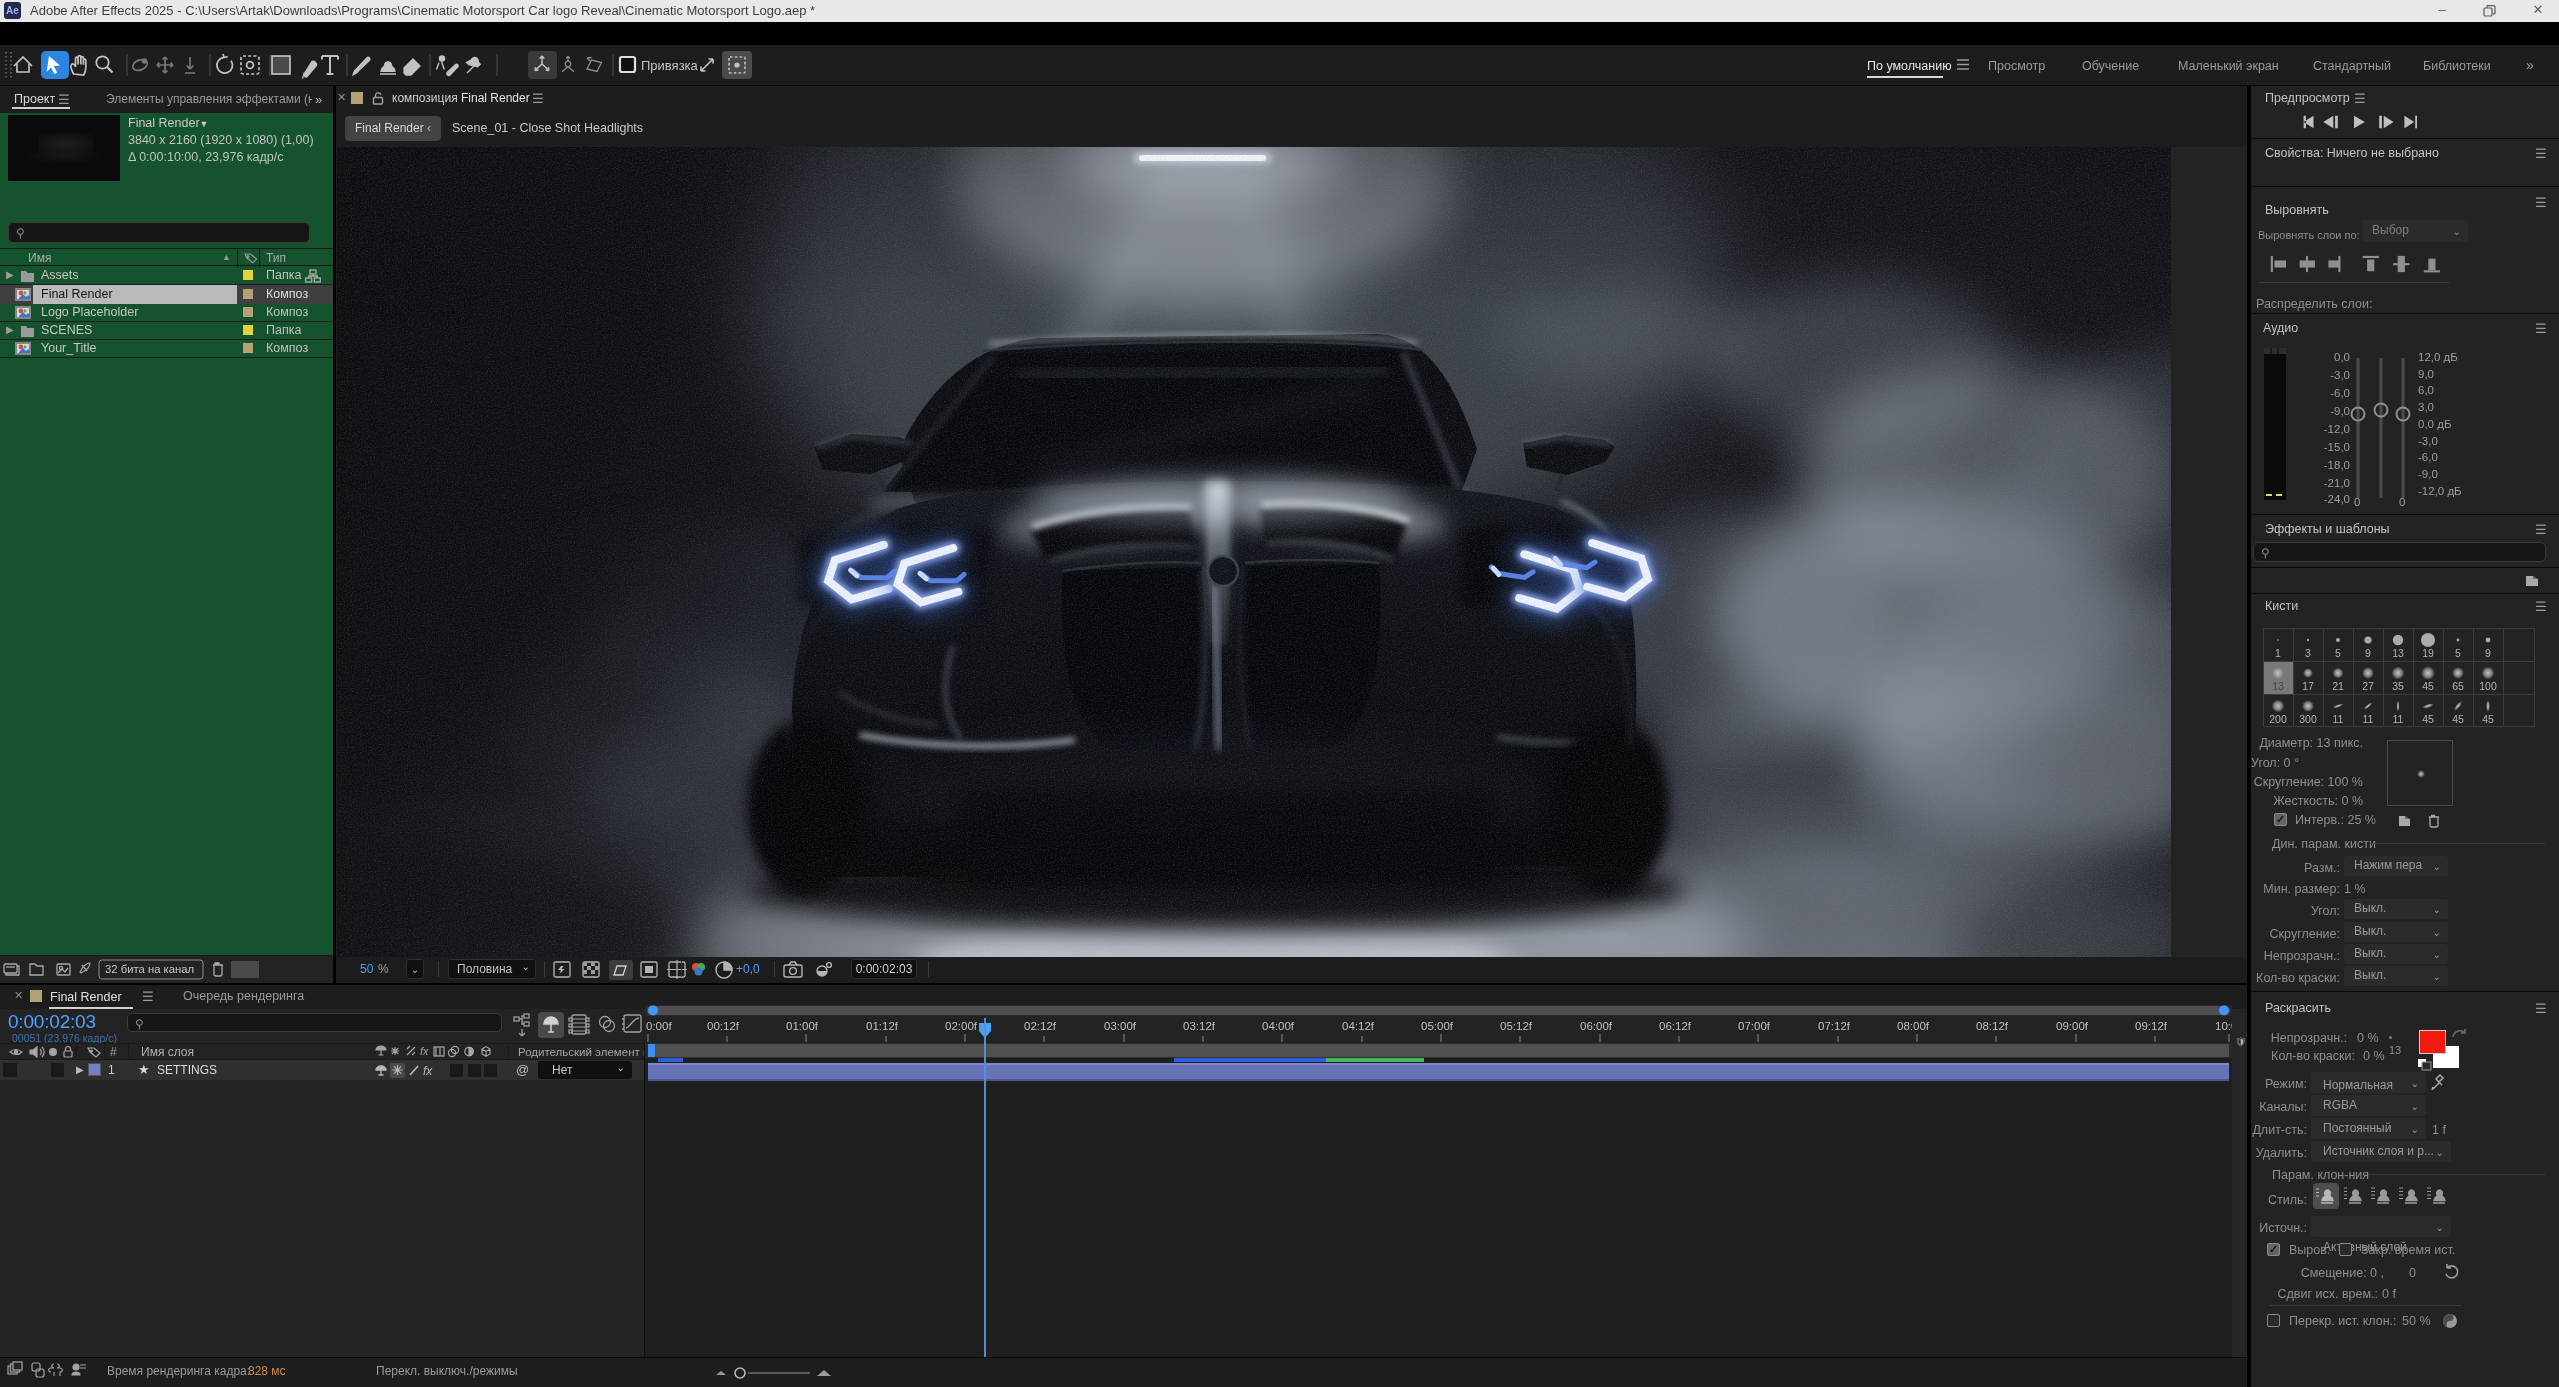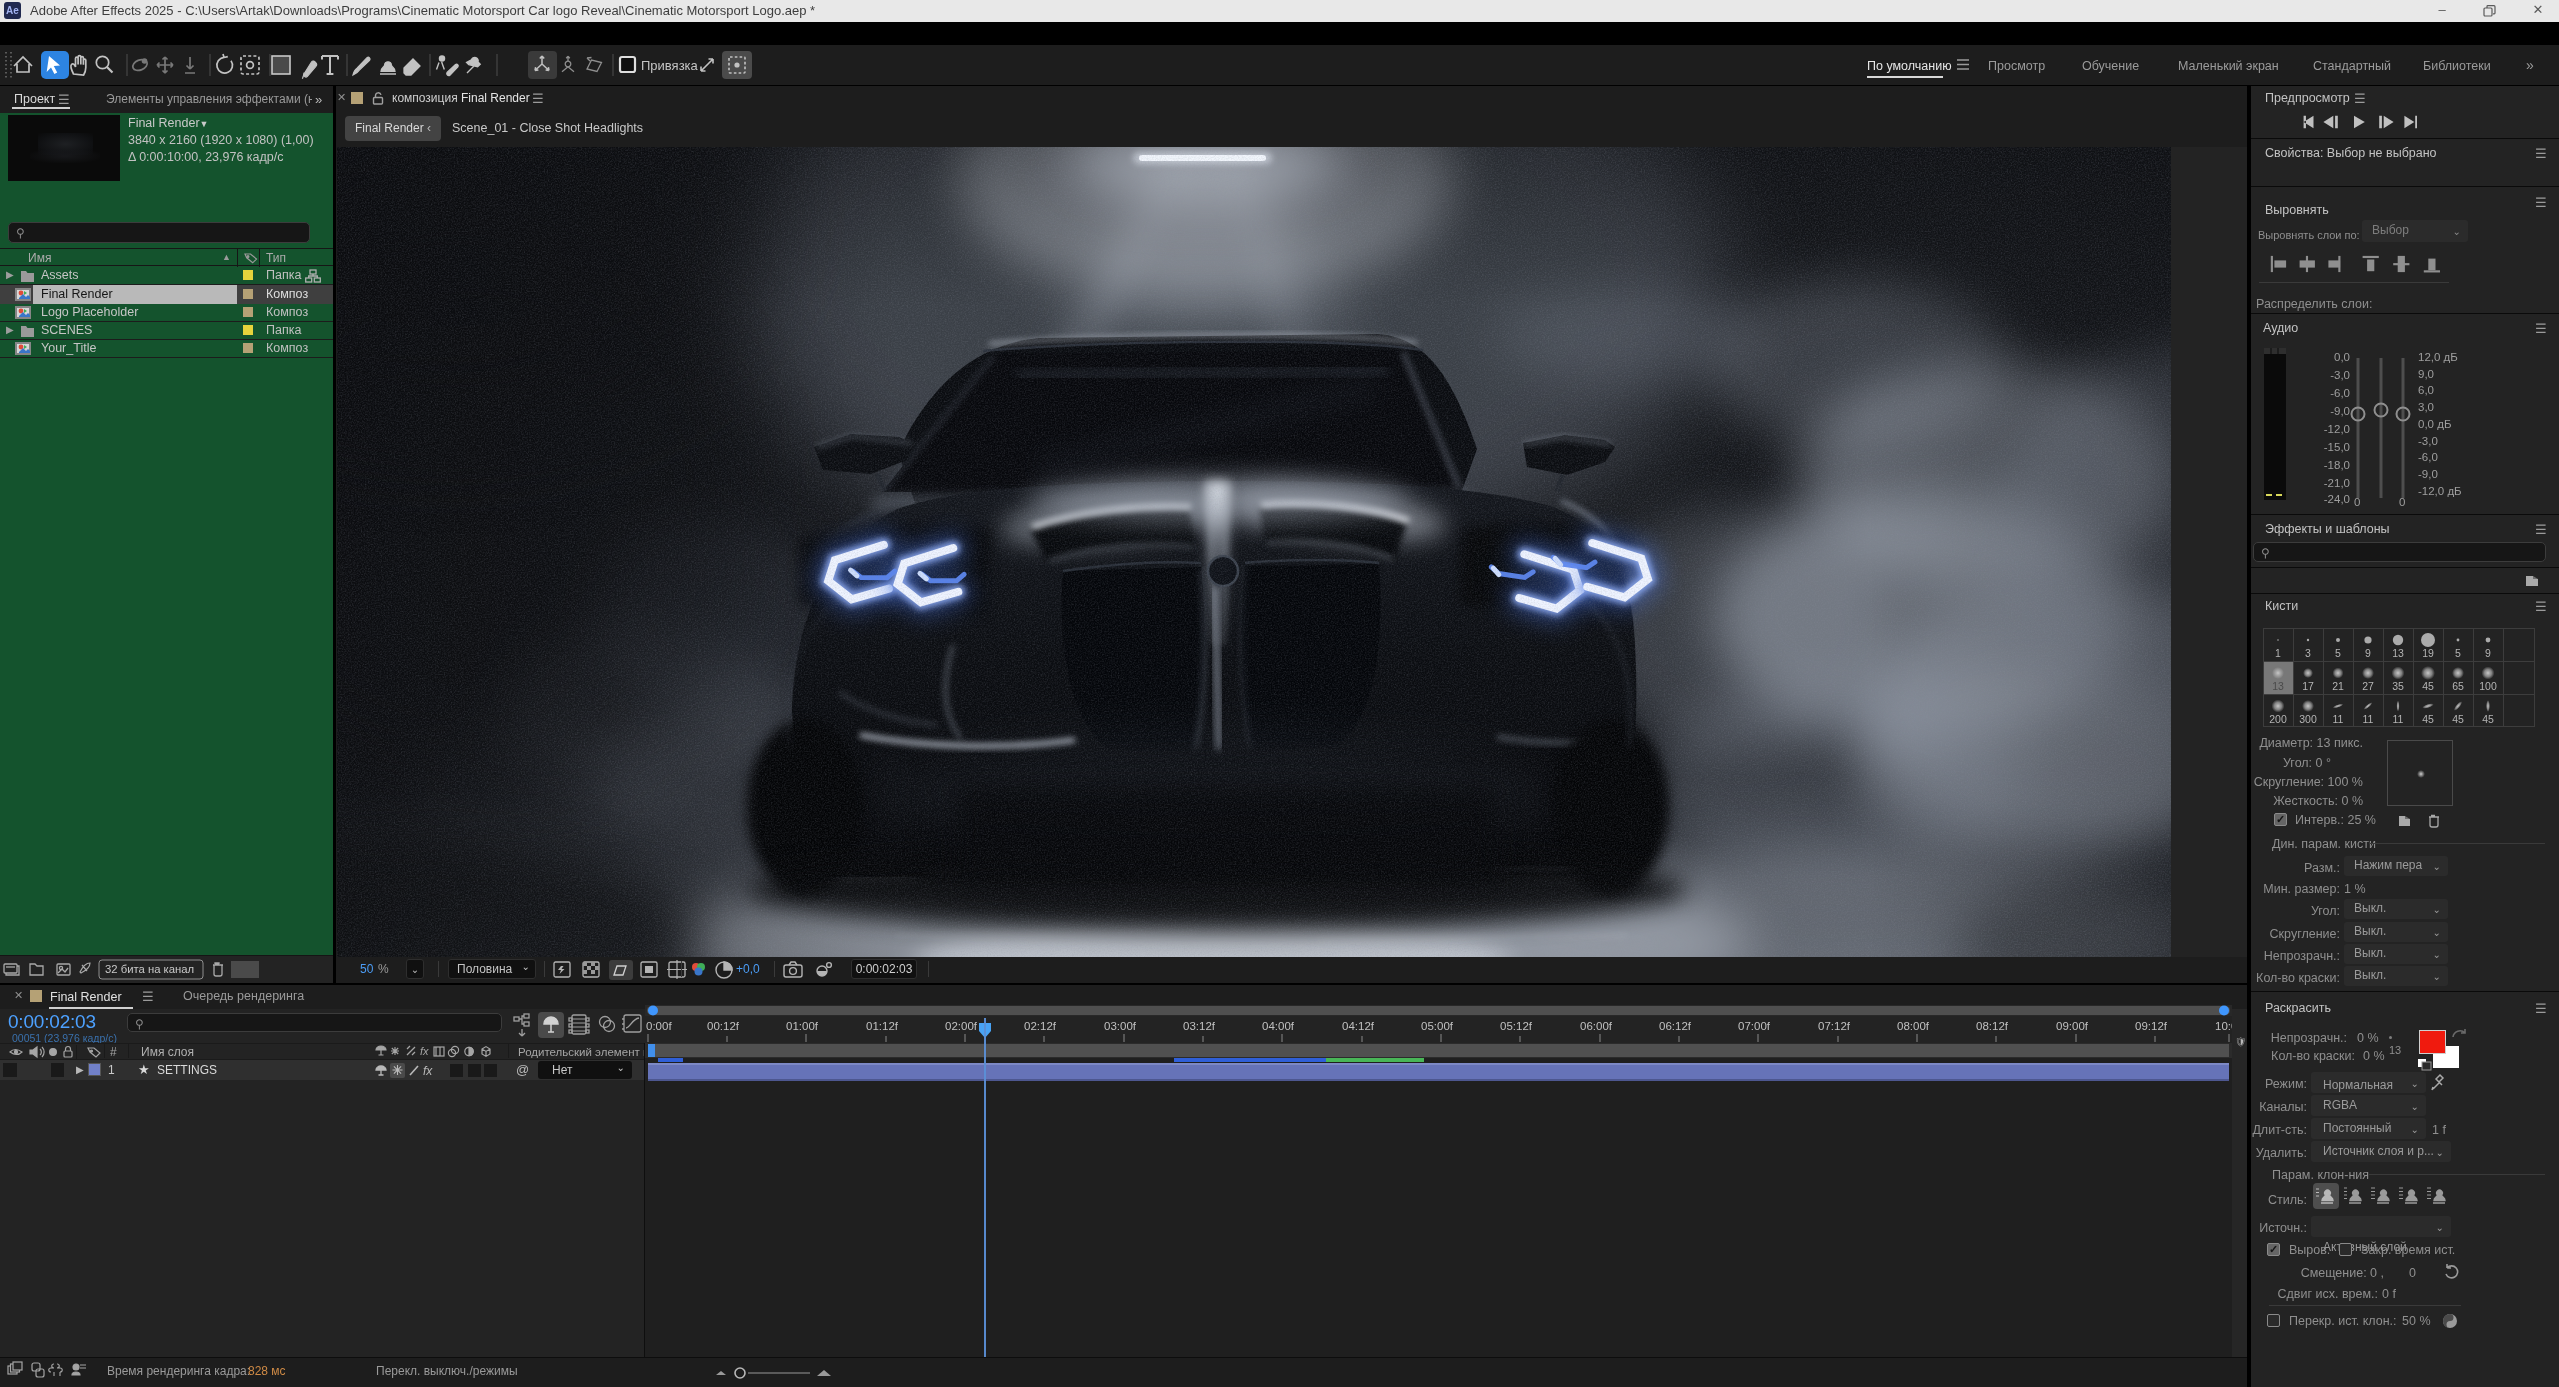--- a/index.html
+++ b/index.html
@@ -771,21 +771,21 @@
     <div class="abs hamb" style="left:103px;top:5px;">☰</div>
     <svg class="abs" style="left:49px;top:27px;" width="117" height="18" viewBox="0 0 130 20" fill="#c0c0c0">
       <path d="M2 3 v14 M15 3 l-11 7 11 7 z M4 3 h2.6 v14 H4 z"></path>
       <path d="M37 3 l-11 7 11 7 z M39 3 h3 v14 h-3 z"></path>
       <path d="M60 3 l12 7 -12 7 z"></path>
       <path d="M88 3 h3 v14 h-3 z M93 3 l11 7 -11 7 z"></path>
       <path d="M116 3 l11 7 -11 7 z M128 3 h2.6 v14 h-2.6 z"></path>
     </svg>
     <div class="seph" style="left:0;top:52px;width:308px;"></div>
 
-    <div class="abs phead" style="left:14px;top:60px;">Свойства: Выбор не выбрано</div>
+    <div class="abs phead" style="left:14px;top:60px;">Свойства: Ничего не выбрано</div>
     <div class="abs hamb" style="left:284px;top:60px;">☰</div>
     <div class="seph" style="left:0;top:100px;width:308px;"></div>
 
     <div class="abs phead" style="left:14px;top:109px;margin-top:8px;">Выровнять</div>
     <div class="abs hamb" style="left:284px;top:109px;">☰</div>
     <div class="abs dim" style="left:7px;top:143px;font-size:11px;">Выровнять слои по:</div>
     <div class="ddl" style="left:111px;top:134px;width:106px;height:22px;">
         <span style="position:absolute;left:10px;top:3px;color:#7e7e7e;">Выбор</span>
         <span class="ch" style="color:#8a8a8a;font-size:10px;">⌄</span>
       </div>
@@ -942,21 +942,21 @@
           <text x="45" y="95">300</text>
           <text x="75" y="95">11</text>
           <text x="105" y="95">11</text>
           <text x="135" y="95">11</text>
           <text x="165" y="95">45</text>
           <text x="195" y="95">45</text>
           <text x="225" y="95">45</text>
       </g>
     </svg>
     <div class="abs dim" style="left:0;top:650px;width:112px;text-align:right;">Диаметр: 13 пикс.</div>
-    <div class="abs dim" style="left:0;top:670px;width:112px;text-align:center;">Угол: 0 °</div>
+    <div class="abs dim" style="left:0;top:670px;width:112px;text-align:left;">Угол: 0 °</div>
     <div class="abs dim" style="left:0;top:689px;width:112px;text-align:right;">Скругление: 100 %</div>
     <div class="abs dim" style="left:0;top:708px;width:112px;text-align:right;">Жесткость: 0 %</div>
     <div class="cbx on" style="left:23px;top:727px;"></div>
     <div class="abs dim" style="left:44px;top:727px;">Интерв.: 25 %</div>
     <div class="abs" style="left:136px;top:654px;width:66px;height:66px;border:1px solid #4a4a4a;">
       <span style="position:absolute;left:29px;top:29px;width:8px;height:8px;border-radius:50%;background:radial-gradient(circle,#cfcfcf 0%,rgba(160,160,160,0) 70%);"></span>
     </div>
     <svg class="abs" style="left:146px;top:726px;" width="50" height="17" viewBox="0 0 50 17">
         <path d="M2 4 v10 h11 v-7 h-5 v-3 z" fill="#a9a9a9"></path>
         <path d="M8 4 l5 3 h-5 z" fill="#6e6e6e"></path>

